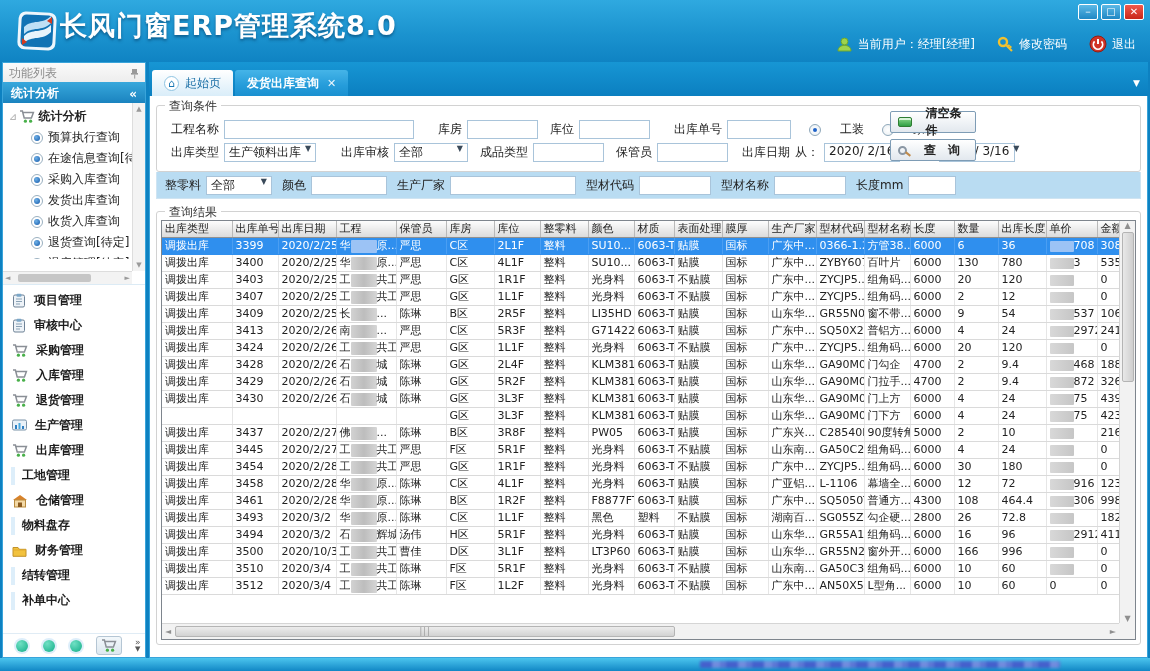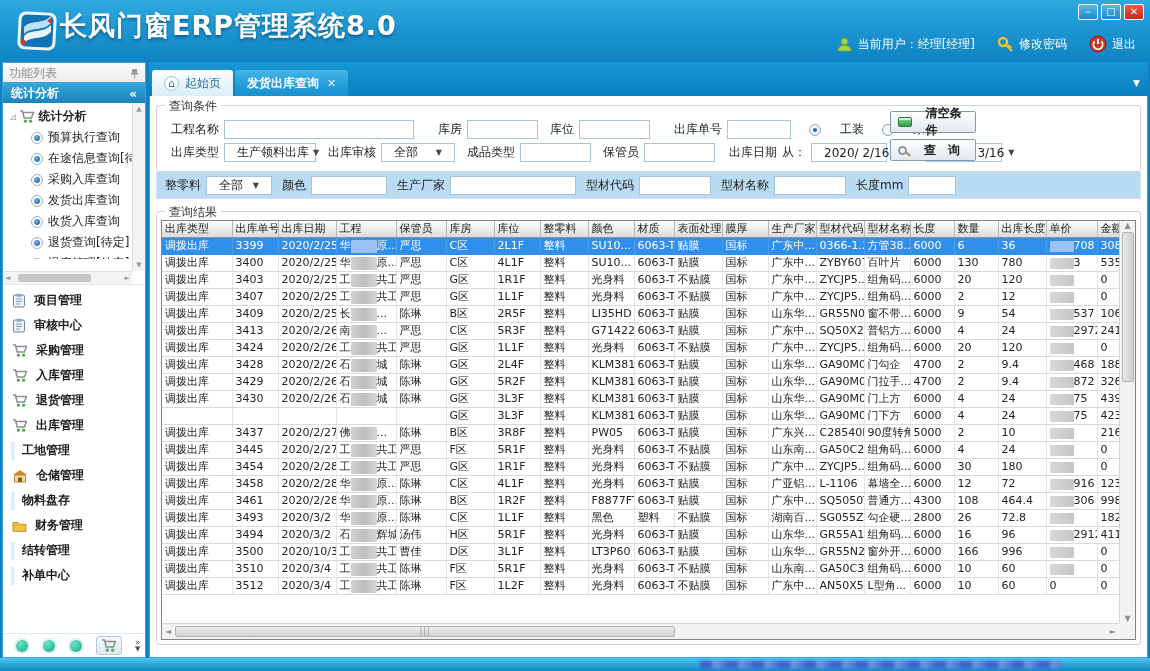--- a/index.html
+++ b/index.html
@@ -72,22 +72,22 @@
 
   .content { flex:1; background:#fff; border:1px solid #39a4da; border-top:none; padding:2px 6px 0; display:flex; flex-direction:column; min-height:0; }
 
   .groupbox { border:1px solid #d2d2d2; border-radius:3px; position:relative; margin-top:7px; }
   .gb-title { position:absolute; top:-8px; left:8px; background:#fff; padding:0 4px; color:#333; }
 
   .qbox { padding:12px 8px 7px 14px; }
   .qrow { display:flex; align-items:center; height:23px; }
   .qlabel { margin:0 5px 0 0; white-space:nowrap; }
   .tinput { height:19px; border:1px solid #a9c4da; background:#fff; }
-  .combo { height:19px; border:1px solid #a9c4da; background:#fff; display:flex; align-items:center;
-    justify-content:space-between; padding:0 12px; white-space:nowrap; }
+  .combo { height:19px; border:1px solid #a9c4da; background:#fff; display:flex; 
+    justify-content:space-between; padding:0 4px; white-space:nowrap; }
   .combo .ar { color:#3a4a5a; font-size:8px; margin-left:4px; }
   .radio-grp { display:flex; align-items:center; gap:19px; margin-left:18px; }
   .radio { width:12px; height:12px; border-radius:50%; border:1px solid #8fa8ba; background:radial-gradient(#fff,#e8eef2); position:relative; }
   .radio.on::after { content:""; position:absolute; inset:3px; border-radius:50%; background:#1f62c8; }
   .btn-col { position:absolute; left:733px; top:5px; display:flex; flex-direction:column; gap:6px; }
   .xbtn { display:flex; align-items:center; gap:14px; width:86px; height:22px; border:1px solid #7e9cb5; border-radius:2px;
     background:linear-gradient(#ffffff,#e2e8ee); padding:0 7px;font-weight:bold; }
   .ic-clear { width:15px; height:10px; border-radius:2px; border:1px solid #2e7d32;
     background:linear-gradient(#8bd98b,#2f9e44); box-shadow:inset 0 2px 0 #d8f5d8; }
   .ic-mag { width:9px; height:9px; border:2px solid #8a97a4; border-radius:50%; position:relative; margin-right:3px; }
@@ -296,20 +296,31 @@
               <svg xmlns="http://www.w3.org/2000/svg" width="16" height="15" viewBox="0 0 16 15">
                 <path d="M1 2 h2.4 l1.8 7 h7.2 l2-5.4 H4.2" fill="none" stroke="#8a8f96" stroke-width="1.5"></path>
                 <circle cx="6.4" cy="12.2" r="1.6" fill="#49b04a"></circle>
                 <circle cx="11.6" cy="12.2" r="1.6" fill="#49b04a"></circle>
               </svg>
             </span>
             <span>退货管理</span>
           </div>
           <div class="menu-item">
             <span>
+              <svg xmlns="http://www.w3.org/2000/svg" width="15" height="13" viewBox="0 0 15 13">
+                <rect x="0.5" y="1" width="14" height="10" rx="1.5" fill="#e9f1f8" stroke="#7b93a8"></rect>
+                <rect x="3" y="6" width="2" height="4" fill="#2e7fc2"></rect>
+                <rect x="6.5" y="4" width="2" height="6" fill="#49a8dd"></rect>
+                <rect x="10" y="7" width="2" height="3" fill="#2e7fc2"></rect>
+              </svg>
+            </span>
+            <span>生产管理</span>
+          </div>
+          <div class="menu-item">
+            <span>
               <svg xmlns="http://www.w3.org/2000/svg" width="16" height="15" viewBox="0 0 16 15">
                 <path d="M1 2 h2.4 l1.8 7 h7.2 l2-5.4 H4.2" fill="none" stroke="#8a8f96" stroke-width="1.5"></path>
                 <circle cx="6.4" cy="12.2" r="1.6" fill="#49b04a"></circle>
                 <circle cx="11.6" cy="12.2" r="1.6" fill="#49b04a"></circle>
               </svg>
             </span>
             <span>出库管理</span>
           </div>
           <div class="menu-item">
             <span><span class="ic-dot"></span></span>
@@ -401,21 +412,21 @@
               <span class="radio"></span>
               <span>家装</span>
             </span>
           </div>
           <div class="qrow">
             <span class="qlabel">出库类型</span>
             <span class="combo" style="width:92px">
               <span>生产领料出库</span>
                 <span class="ar">▼</span>
             </span>
-            <span class="qlabel" style="margin-left:12px">出库审核</span>
+            <span class="qlabel" style="margin-left:25px">出库审核</span>
             <span class="combo" style="width:74px">
               <span>全部</span>
                 <span class="ar">▼</span>
             </span>
             <span class="qlabel" style="margin-left:12px">成品类型</span>
             <input class="tinput" style="width: 71px;">
             <span class="qlabel" style="margin-left:12px">保管员</span>
             <input class="tinput" style="width: 71px;">
             <span class="qlabel" style="margin-left:14px">出库日期</span>
             <span class="qlabel">从：</span>

